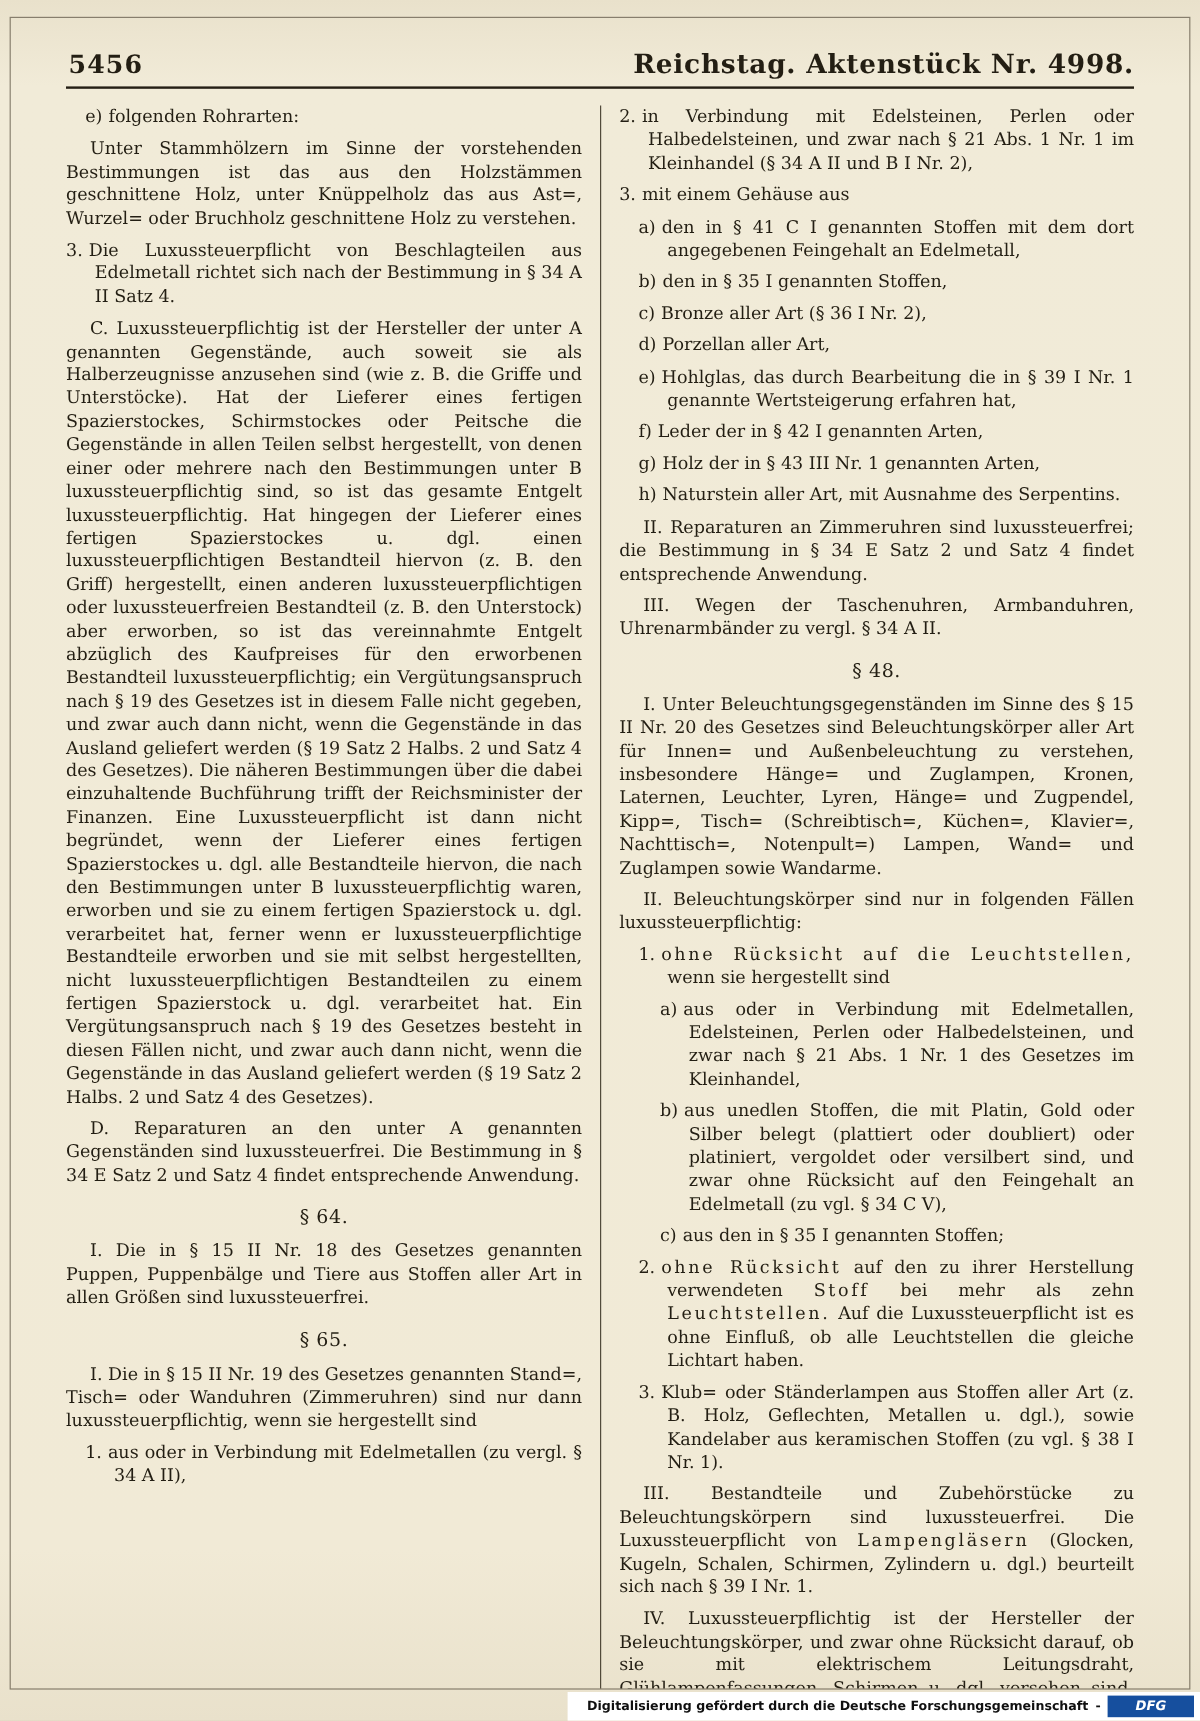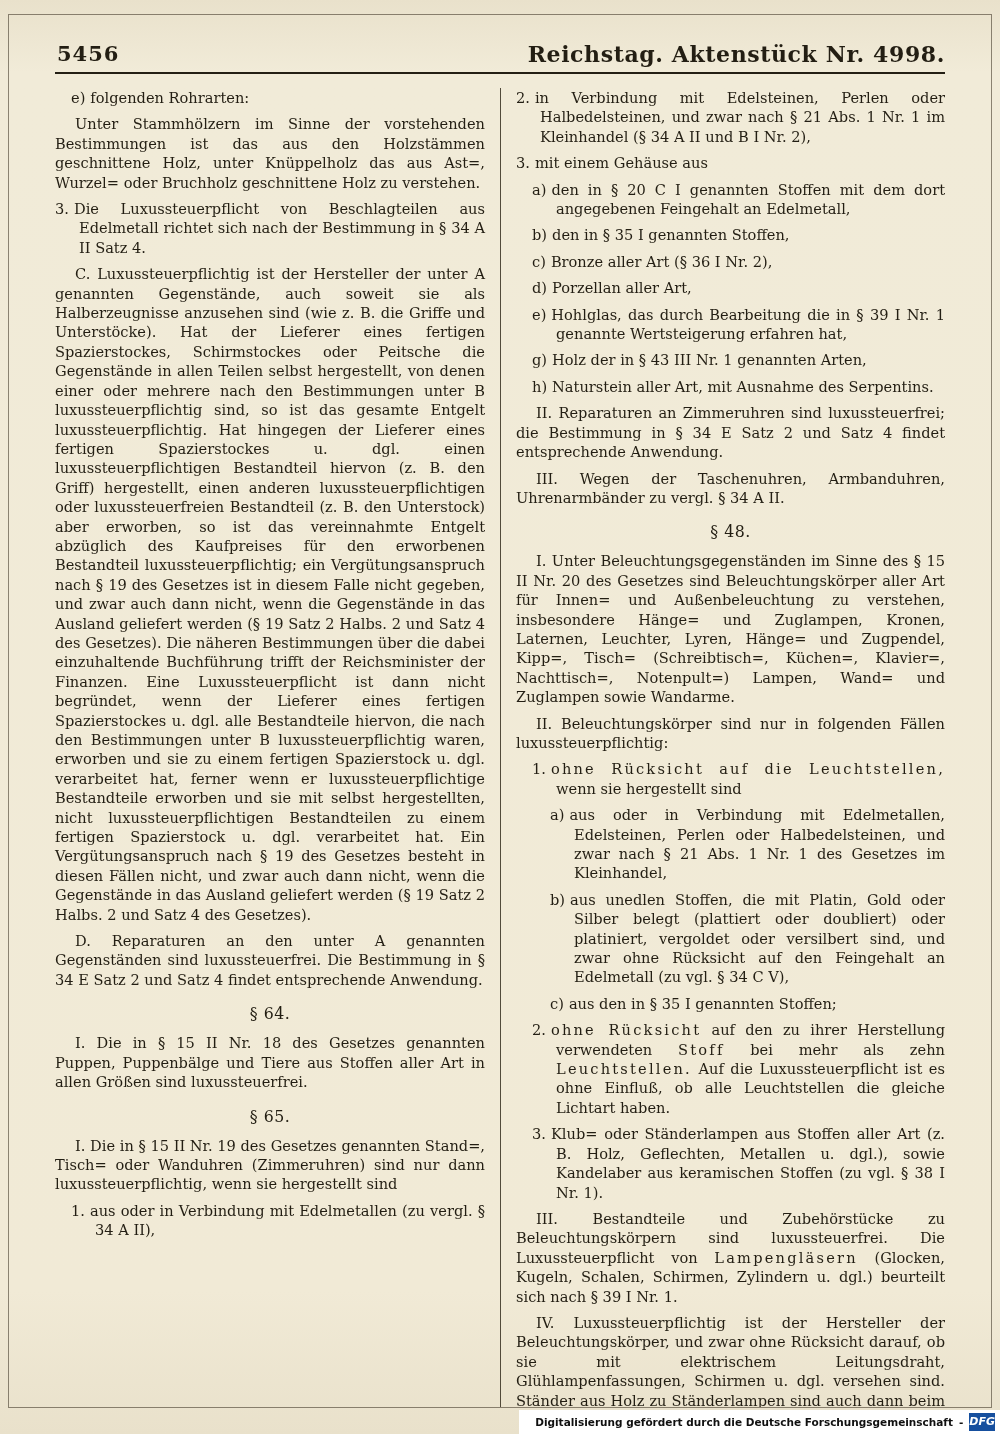--- a/index.html
+++ b/index.html
@@ -45,21 +45,21 @@
   .credit-bar {
     position:absolute; right:0; bottom:0; height:24px;
     background:#ffffff; display:flex; align-items:center;
     padding:0 5px 0 16px; gap:6px;
     font-family:"DejaVu Sans","Liberation Sans",sans-serif;
     font-size:10.5px; font-weight:bold; color:#101010;
   }
   .dfg-logo {
     display:inline-block; background:#164f9e; color:#ffffff;
     font-size:11px; font-weight:bold; font-style:italic;
-    padding:2px 0; line-height:1.2;
+    padding:2px 23px; line-height:1.2;
   }
 </style>
 </head>
 <body>
 
 <div class="page">
   <div class="frame">
     <div class="hdr">
       <span class="pagenum">5456</span>
       <span class="title">Reichstag.  Aktenstück Nr. 4998.</span>
@@ -73,25 +73,26 @@
           <div class="blk para"><span>D. Reparaturen an den unter A genannten Gegenständen sind luxussteuerfrei. Die Bestimmung in § 34 E Satz 2 und Satz 4 findet entsprechende Anwendung.</span></div>
           <div class="blk heading"><span>§ 64.</span></div>
           <div class="blk para"><span>I. Die in § 15 II Nr. 18 des Gesetzes genannten Puppen, Puppenbälge und Tiere aus Stoffen aller Art in allen Größen sind luxussteuerfrei.</span></div>
           <div class="blk heading"><span>§ 65.</span></div>
           <div class="blk para"><span>I. Die in § 15 II Nr. 19 des Gesetzes genannten Stand=, Tisch= oder Wanduhren (Zimmeruhren) sind nur dann luxussteuerpflichtig, wenn sie hergestellt sind</span></div>
           <div class="blk hang ind1"><span class="lbl">1.</span><span>aus oder in Verbindung mit Edelmetallen (zu vergl. § 34 A II),</span></div>
         </div>
       <div class="col col-right" id="col-right">
           <div class="blk hang"><span class="lbl">2.</span><span>in Verbindung mit Edelsteinen, Perlen oder Halbedelsteinen, und zwar nach § 21 Abs. 1 Nr. 1 im Kleinhandel (§ 34 A II und B I Nr. 2),</span></div>
           <div class="blk hang"><span class="lbl">3.</span><span>mit einem Gehäuse aus</span></div>
-          <div class="blk hang ind1"><span class="lbl">a)</span><span>den in § 20 C I genannten Stoffen mit dem dort angegebenen Feingehalt an Edelmetall,</span></div>
+          <div class="blk hang ind1"><span class="lbl">a)</span><span>den in § 41 C I genannten Stoffen mit dem dort angegebenen Feingehalt an Edelmetall,</span></div>
           <div class="blk hang ind1"><span class="lbl">b)</span><span>den in § 35 I genannten Stoffen,</span></div>
           <div class="blk hang ind1"><span class="lbl">c)</span><span>Bronze aller Art (§ 36 I Nr. 2),</span></div>
           <div class="blk hang ind1"><span class="lbl">d)</span><span>Porzellan aller Art,</span></div>
           <div class="blk hang ind1"><span class="lbl">e)</span><span>Hohlglas, das durch Bearbeitung die in § 39 I Nr. 1 genannte Wertsteigerung erfahren hat,</span></div>
+          <div class="blk hang ind1"><span class="lbl">f)</span><span>Leder der in § 42 I genannten Arten,</span></div>
           <div class="blk hang ind1"><span class="lbl">g)</span><span>Holz der in § 43 III Nr. 1 genannten Arten,</span></div>
           <div class="blk hang ind1"><span class="lbl">h)</span><span>Naturstein aller Art, mit Ausnahme des Serpentins.</span></div>
           <div class="blk para"><span>II. Reparaturen an Zimmeruhren sind luxussteuerfrei; die Bestimmung in § 34 E Satz 2 und Satz 4 findet entsprechende Anwendung.</span></div>
           <div class="blk para"><span>III. Wegen der Taschenuhren, Armbanduhren, Uhrenarmbänder zu vergl. § 34 A II.</span></div>
           <div class="blk heading"><span>§ 48.</span></div>
           <div class="blk para"><span>I. Unter Beleuchtungsgegenständen im Sinne des § 15 II Nr. 20 des Gesetzes sind Beleuchtungskörper aller Art für Innen= und Außenbeleuchtung zu verstehen, insbesondere Hänge= und Zuglampen, Kronen, Laternen, Leuchter, Lyren, Hänge= und Zugpendel, Kipp=, Tisch= (Schreibtisch=, Küchen=, Klavier=, Nachttisch=, Notenpult=) Lampen, Wand= und Zuglampen sowie Wandarme.</span></div>
           <div class="blk para"><span>II. Beleuchtungskörper sind nur in folgenden Fällen luxussteuerpflichtig:</span></div>
           <div class="blk hang ind1"><span class="lbl">1.</span><span class="sp">ohne Rücksicht auf die Leuchtstellen,</span><span> wenn sie hergestellt sind</span></div>
           <div class="blk hang ind2"><span class="lbl">a)</span><span>aus oder in Verbindung mit Edelmetallen, Edelsteinen, Perlen oder Halbedelsteinen, und zwar nach § 21 Abs. 1 Nr. 1 des Gesetzes im Kleinhandel,</span></div>
           <div class="blk hang ind2"><span class="lbl">b)</span><span>aus unedlen Stoffen, die mit Platin, Gold oder Silber belegt (plattiert oder doubliert) oder platiniert, vergoldet oder versilbert sind, und zwar ohne Rücksicht auf den Feingehalt an Edelmetall (zu vgl. § 34 C V),</span></div>

